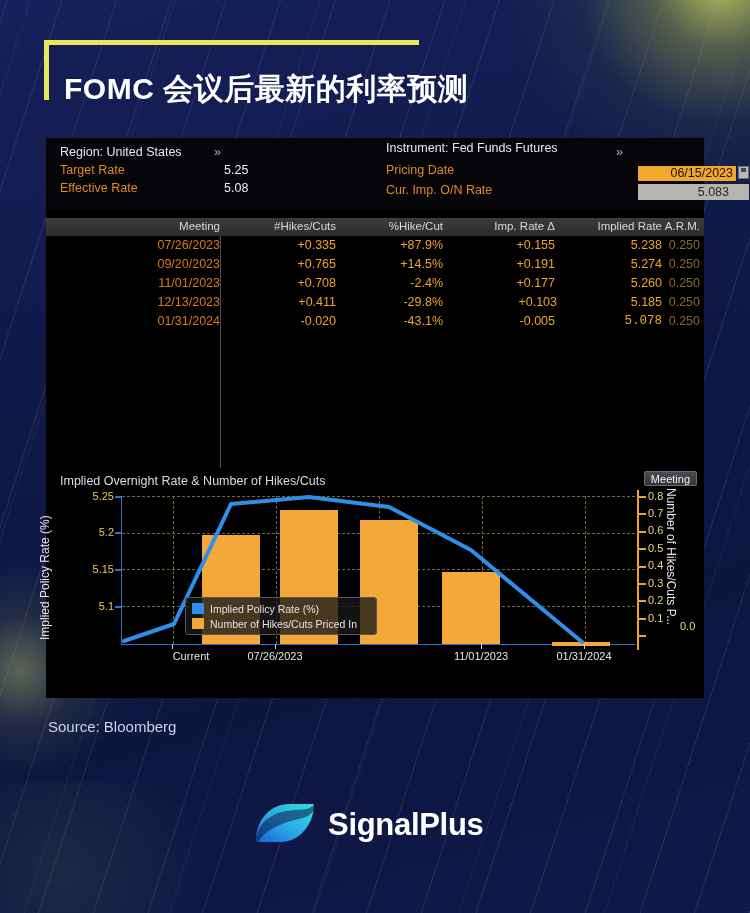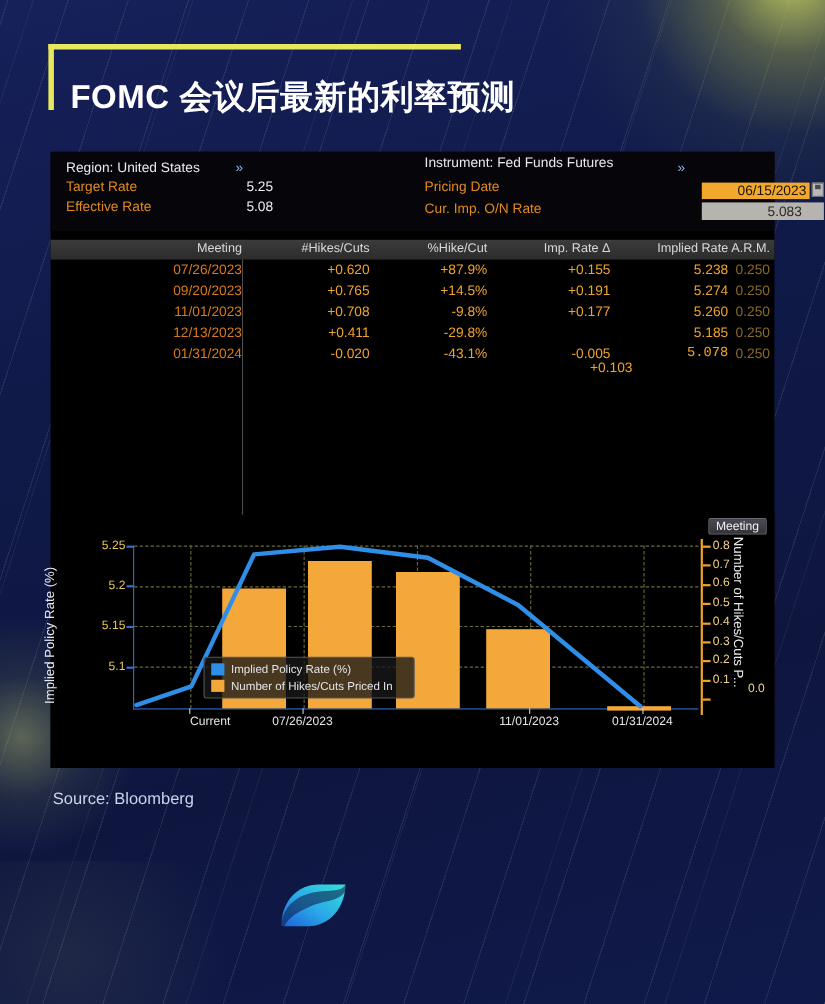--- a/index.html
+++ b/index.html
@@ -155,61 +155,62 @@
       <span class="col" style="left:54px;width:120px;text-align:right;">Meeting</span>
       <span class="col" style="left:175px;width:115px;">#Hikes/Cuts</span>
       <span class="col" style="left:292px;width:105px;">%Hike/Cut</span>
       <span class="col" style="left:399px;width:110px;">Imp. Rate Δ</span>
       <span class="col" style="left:506px;width:110px;">Implied Rate</span>
       <span class="col" style="left:580px;width:74px;">A.R.M.</span>
     </div>
 
     <div class="trow">
       <span class="col c-date" style="left:54px;width:120px;">07/26/2023</span>
-      <span class="col c-val" style="left:175px;width:115px;">+0.620</span>
+      <span class="col c-val" style="left:175px;width:115px;">+0.335</span>
       <span class="col c-val" style="left:292px;width:105px;">+87.9%</span>
       <span class="col c-val" style="left:399px;width:110px;">+0.155</span>
       <span class="col c-val" style="left:506px;width:110px;">5.238</span>
       <span class="col c-arm" style="left:580px;width:74px;">0.250</span>
     </div>
     <div class="trow">
       <span class="col c-date" style="left:54px;width:120px;">09/20/2023</span>
       <span class="col c-val" style="left:175px;width:115px;">+0.765</span>
       <span class="col c-val" style="left:292px;width:105px;">+14.5%</span>
       <span class="col c-val" style="left:399px;width:110px;">+0.191</span>
       <span class="col c-val" style="left:506px;width:110px;">5.274</span>
       <span class="col c-arm" style="left:580px;width:74px;">0.250</span>
     </div>
     <div class="trow">
       <span class="col c-date" style="left:54px;width:120px;">11/01/2023</span>
       <span class="col c-val" style="left:175px;width:115px;">+0.708</span>
-      <span class="col c-val" style="left:292px;width:105px;">-9.8%</span>
+      <span class="col c-val" style="left:292px;width:105px;">-2.4%</span>
       <span class="col c-val" style="left:399px;width:110px;">+0.177</span>
       <span class="col c-val" style="left:506px;width:110px;">5.260</span>
       <span class="col c-arm" style="left:580px;width:74px;">0.250</span>
     </div>
     <div class="trow">
       <span class="col c-date" style="left:54px;width:120px;">12/13/2023</span>
       <span class="col c-val" style="left:175px;width:115px;">+0.411</span>
       <span class="col c-val" style="left:292px;width:105px;">-29.8%</span>
-      <span class="col c-val" style="left:419px;width:110px;margin-top:32px;">+0.103</span>
+      <span class="col c-val" style="left:401px;width:110px;">+0.103</span>
       <span class="col c-val" style="left:506px;width:110px;">5.185</span>
       <span class="col c-arm" style="left:580px;width:74px;">0.250</span>
     </div>
     <div class="trow">
       <span class="col c-date" style="left:54px;width:120px;">01/31/2024</span>
       <span class="col c-val" style="left:175px;width:115px;">-0.020</span>
       <span class="col c-val" style="left:292px;width:105px;">-43.1%</span>
       <span class="col c-val" style="left:399px;width:110px;">-0.005</span>
       <span class="col c-val" style="left:506px;width:110px;font-family:Liberation Mono, monospace;">5.078</span>
       <span class="col c-arm" style="left:580px;width:74px;">0.250</span>
     </div>
   </div>
 
   <div id="chart">
+    <span class="chart-title">Implied Overnight Rate &amp; Number of Hikes/Cuts</span>
     <div class="maximize">Meeting</div>
 
     <span class="axis-title-l" style="top:172px;">Implied Policy Rate (%)</span>
     <span class="ylab-left" style="top:22px;">5.25</span>
     <span class="ylab-left" style="top:58px;">5.2</span>
     <span class="ylab-left" style="top:95px;">5.15</span>
     <span class="ylab-left" style="top:132px;">5.1</span>
     <div class="tick-l" style="top:28px;"></div>
     <div class="tick-l" style="top:64px;"></div>
     <div class="tick-l" style="top:101px;"></div>
@@ -284,13 +285,14 @@
     <defs>
       <linearGradient id="g1" x1="0" y1="1" x2="1" y2="0">
         <stop offset="0" stop-color="#1b63d8"></stop>
         <stop offset="0.45" stop-color="#2aa7e8"></stop>
         <stop offset="1" stop-color="#35e0d8"></stop>
       </linearGradient>
     </defs>
     <path d="M4 42 C4 22, 18 6, 38 6 L62 6 C62 26, 48 44, 28 44 L4 44 Z" fill="url(#g1)"></path>
     <path d="M4 44 C4 30, 14 18, 30 14 C46 10, 58 14, 62 6 L62 12 C56 22, 44 20, 30 26 C16 32, 8 38, 6 46 Z" fill="#0d1542" opacity="0.55"></path>
   </svg>
+  <span class="logo-txt">SignalPlus</span>
 </div>
 
 </body></html>

